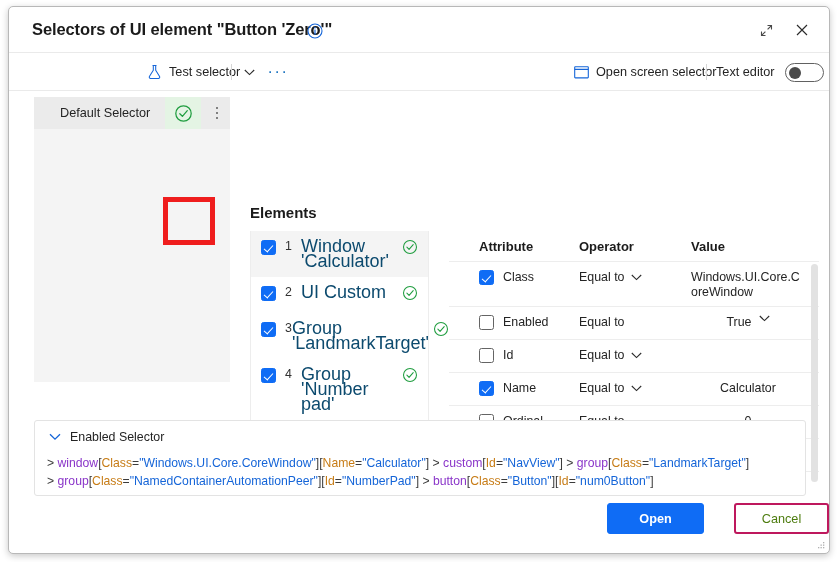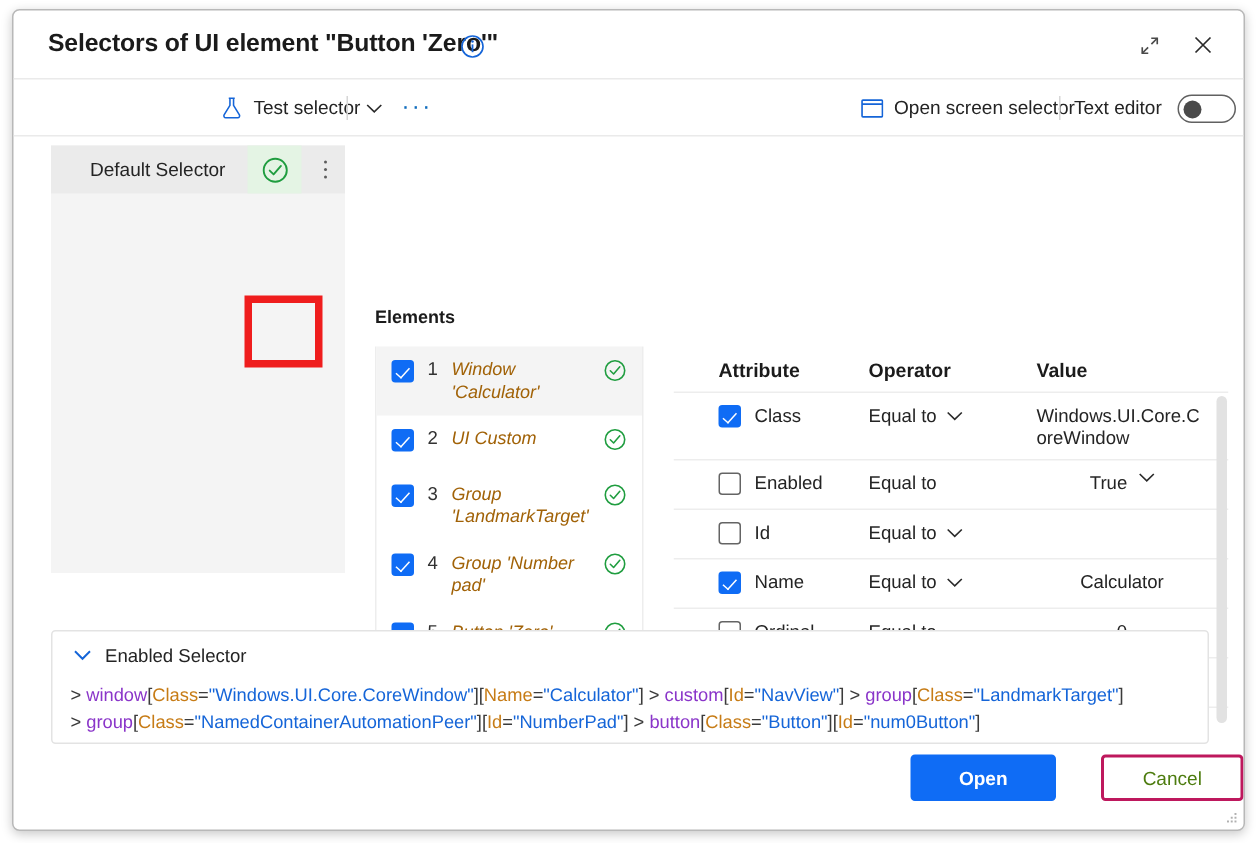--- a/index.html
+++ b/index.html
@@ -145,21 +145,21 @@
     width: 52px; height: 48px;
     border: 5px solid #ef1d1d;
     z-index: 40;
     pointer-events: none;
   }
 
   
   .elements-title {
     position: absolute;
     left: 241px; top: 113px;
-    font-size: 12px; font-weight: 600; color: #1b1b1b;
+    font-size: 15px; font-weight: 600; color: #1b1b1b;
   }
   .elements-panel {
     position: absolute;
     left: 241px; top: 140px;
     width: 179px; height: 255px;
     border-left: 1px solid #ededed;
     border-right: 1px solid #ededed;
   }
   .el-row {
     position: relative;
@@ -168,22 +168,22 @@
     min-height: 36px;
     cursor: pointer;
   }
   .el-row.selected { background: #f4f4f4; }
   .el-row .cb { margin-left: 10px; margin-top: 1px; }
   .el-row .num {
     width: 16px; margin-left: 9px; margin-top: 0px;
     font-size: 12.4px; color: #323232; text-align: left;
   }
   .el-row .name {
-    flex: 1; font-size: 12px; color: #a16207;
-    line-height: 15px; padding-right: 4px; font-style: italic;
+    flex: 1; font-size: 18px; color: #0c4a6e;
+    line-height: 15px; padding-right: 4px;
   }
   .el-row .status { margin-right: 10px; margin-top: 0px; }
 
   .cbx {
     width: 15px; height: 15px;
     border: 1.4px solid #646464;
     border-radius: 2.5px;
     background: #ffffff;
     flex: 0 0 auto;
     position: relative;

